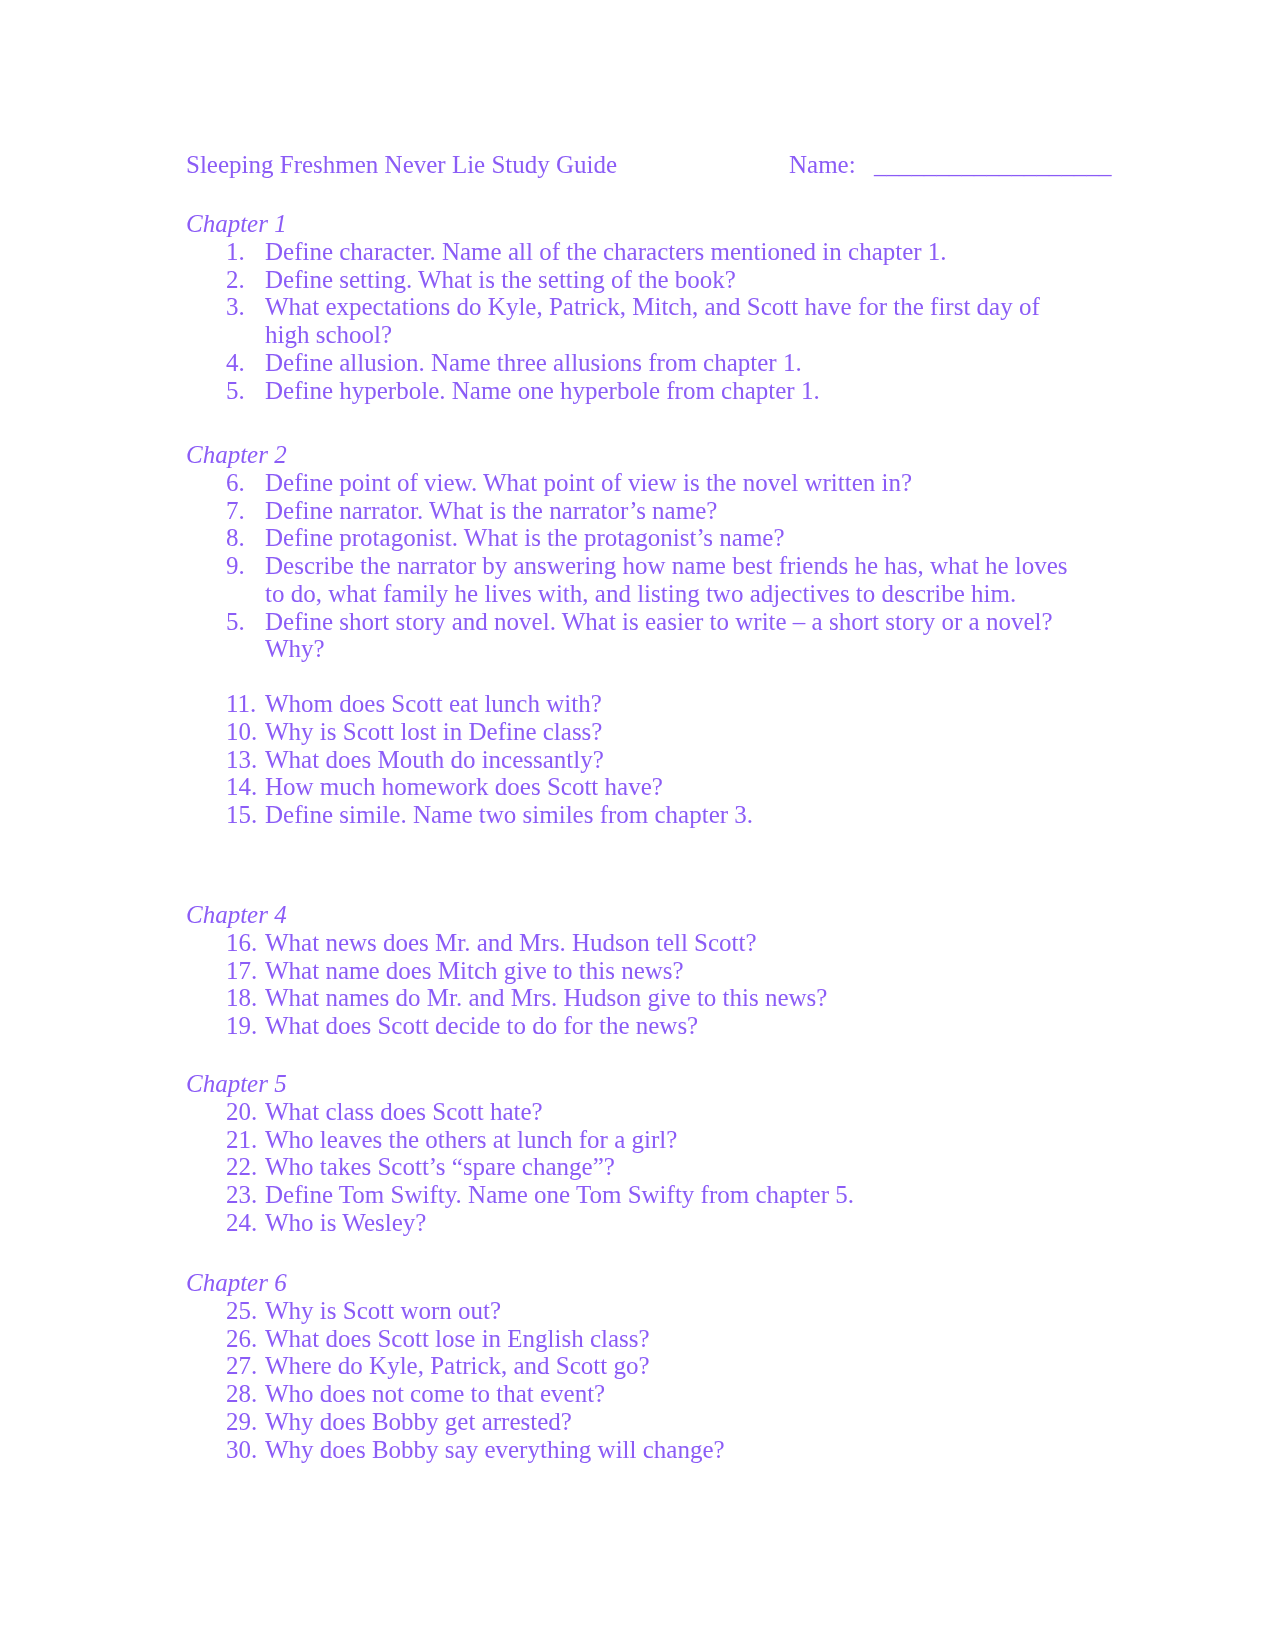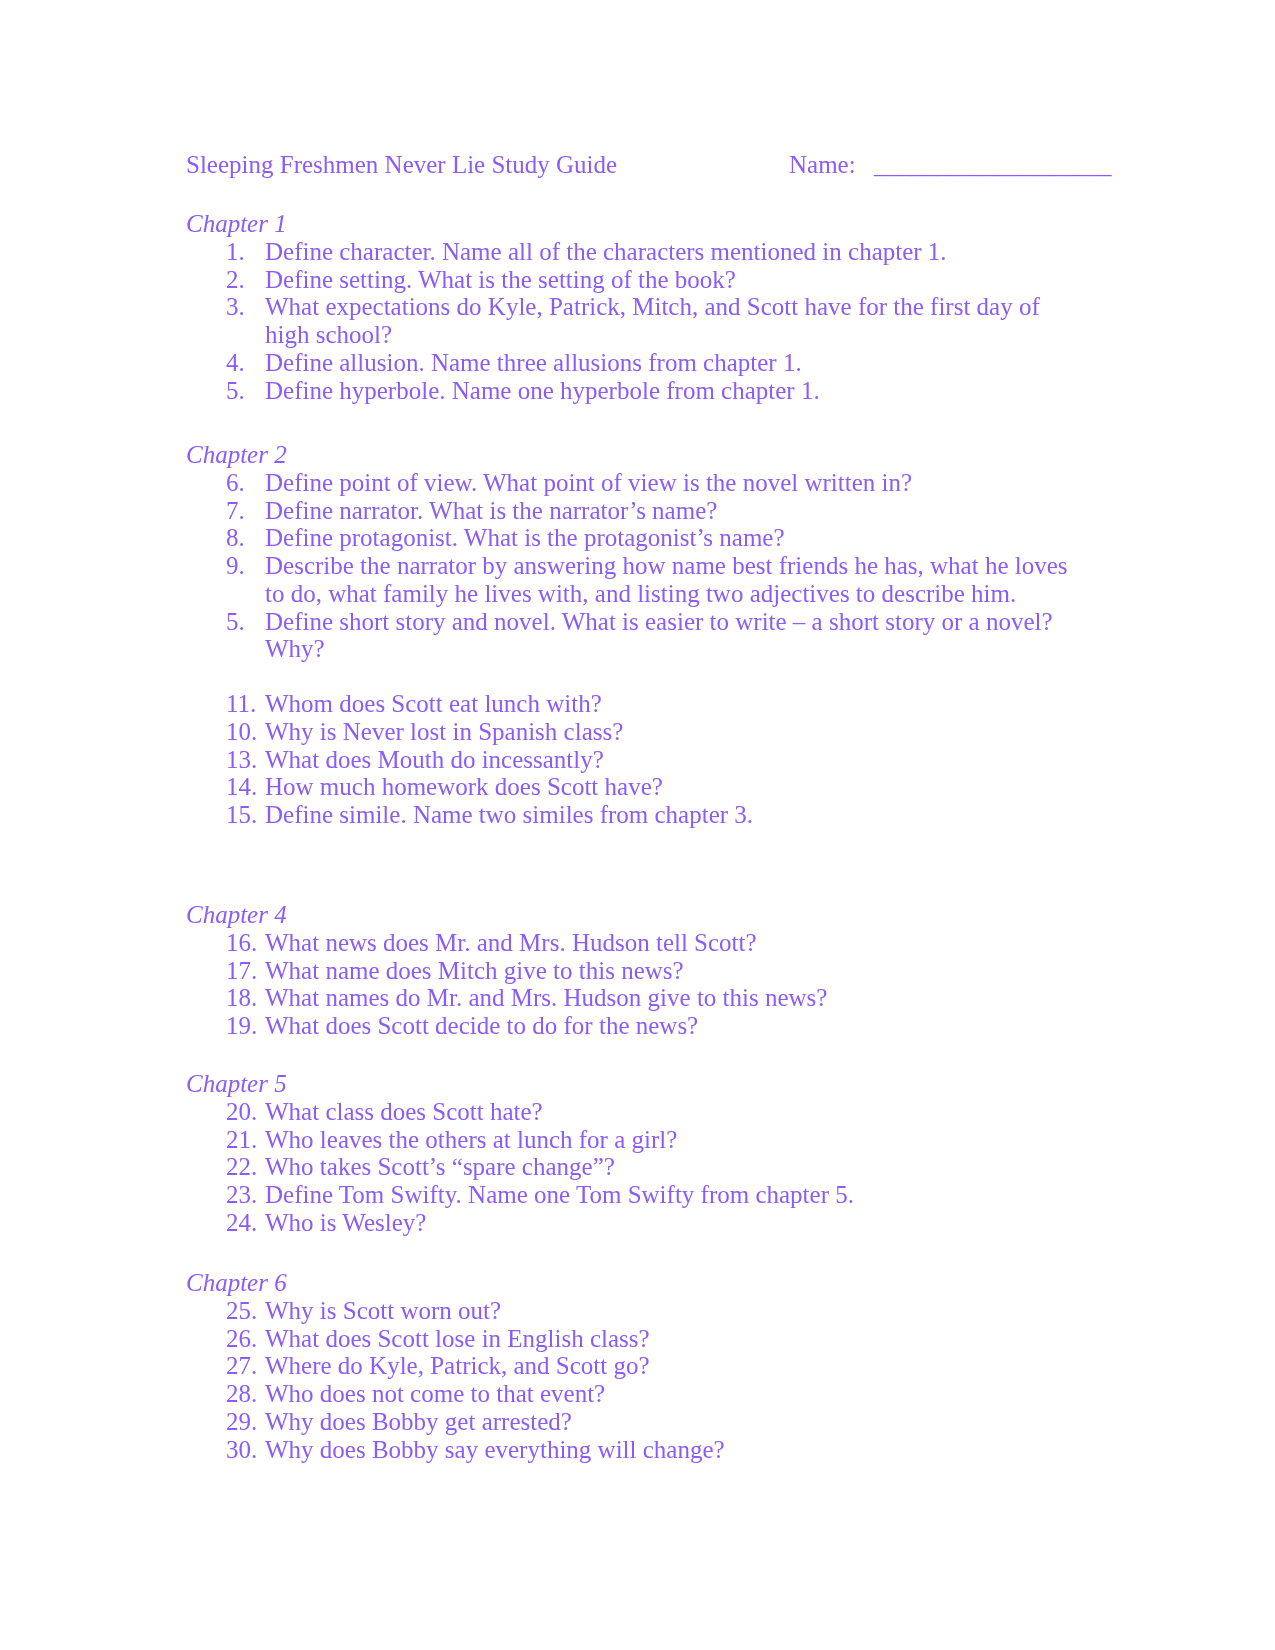--- a/index.html
+++ b/index.html
@@ -97,21 +97,21 @@
           <div class="qline"><span class="qnum">9.</span><span class="qtext">Describe the narrator by answering how name best friends he has, what he loves</span></div>
           <div class="qline"><span class="qtext">to do, what family he lives with, and listing two adjectives to describe him.</span></div>
           <div class="qline"><span class="qnum">5.</span><span class="qtext">Define short story and novel. What is easier to write – a short story or a novel?</span></div>
           <div class="qline"><span class="qtext">Why?</span></div>
         </div>
   </div>
 
   <div class="section sec2">
     <div class="questions">
           <div class="qline"><span class="qnum">11.</span><span class="qtext">Whom does Scott eat lunch with?</span></div>
-          <div class="qline"><span class="qnum">10.</span><span class="qtext">Why is Never lost in Spanish class?</span></div>
+          <div class="qline"><span class="qnum">10.</span><span class="qtext">Why is Scott lost in Define class?</span></div>
           <div class="qline"><span class="qnum">13.</span><span class="qtext">What does Mouth do incessantly?</span></div>
           <div class="qline"><span class="qnum">14.</span><span class="qtext">How much homework does Scott have?</span></div>
           <div class="qline"><span class="qnum">15.</span><span class="qtext">Define simile. Name two similes from chapter 3.</span></div>
         </div>
   </div>
 
   <div class="section sec3">
     <div class="chapter-heading">Chapter 4</div>
     <div class="questions">
           <div class="qline"><span class="qnum">16.</span><span class="qtext">What news does Mr. and Mrs. Hudson tell Scott?</span></div>

